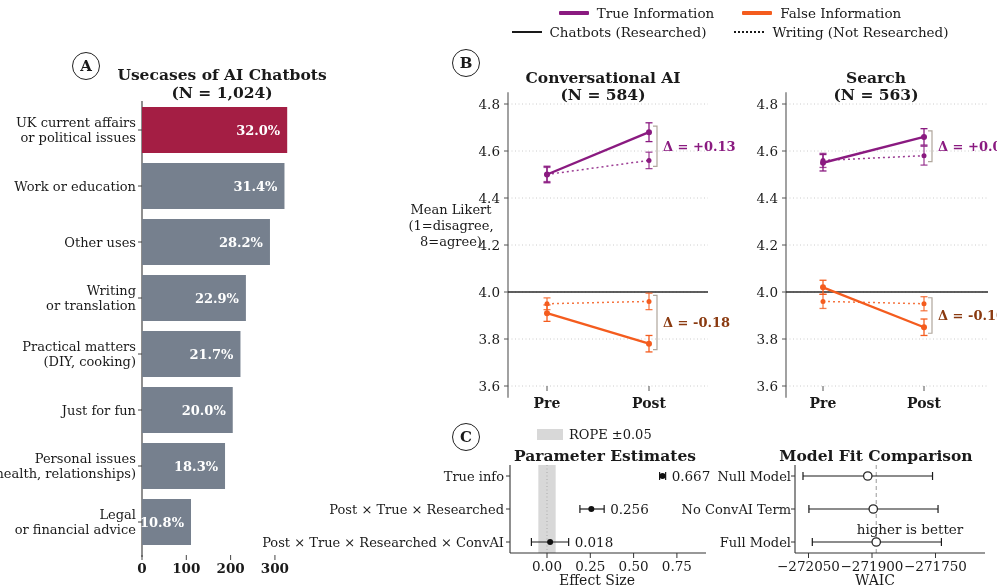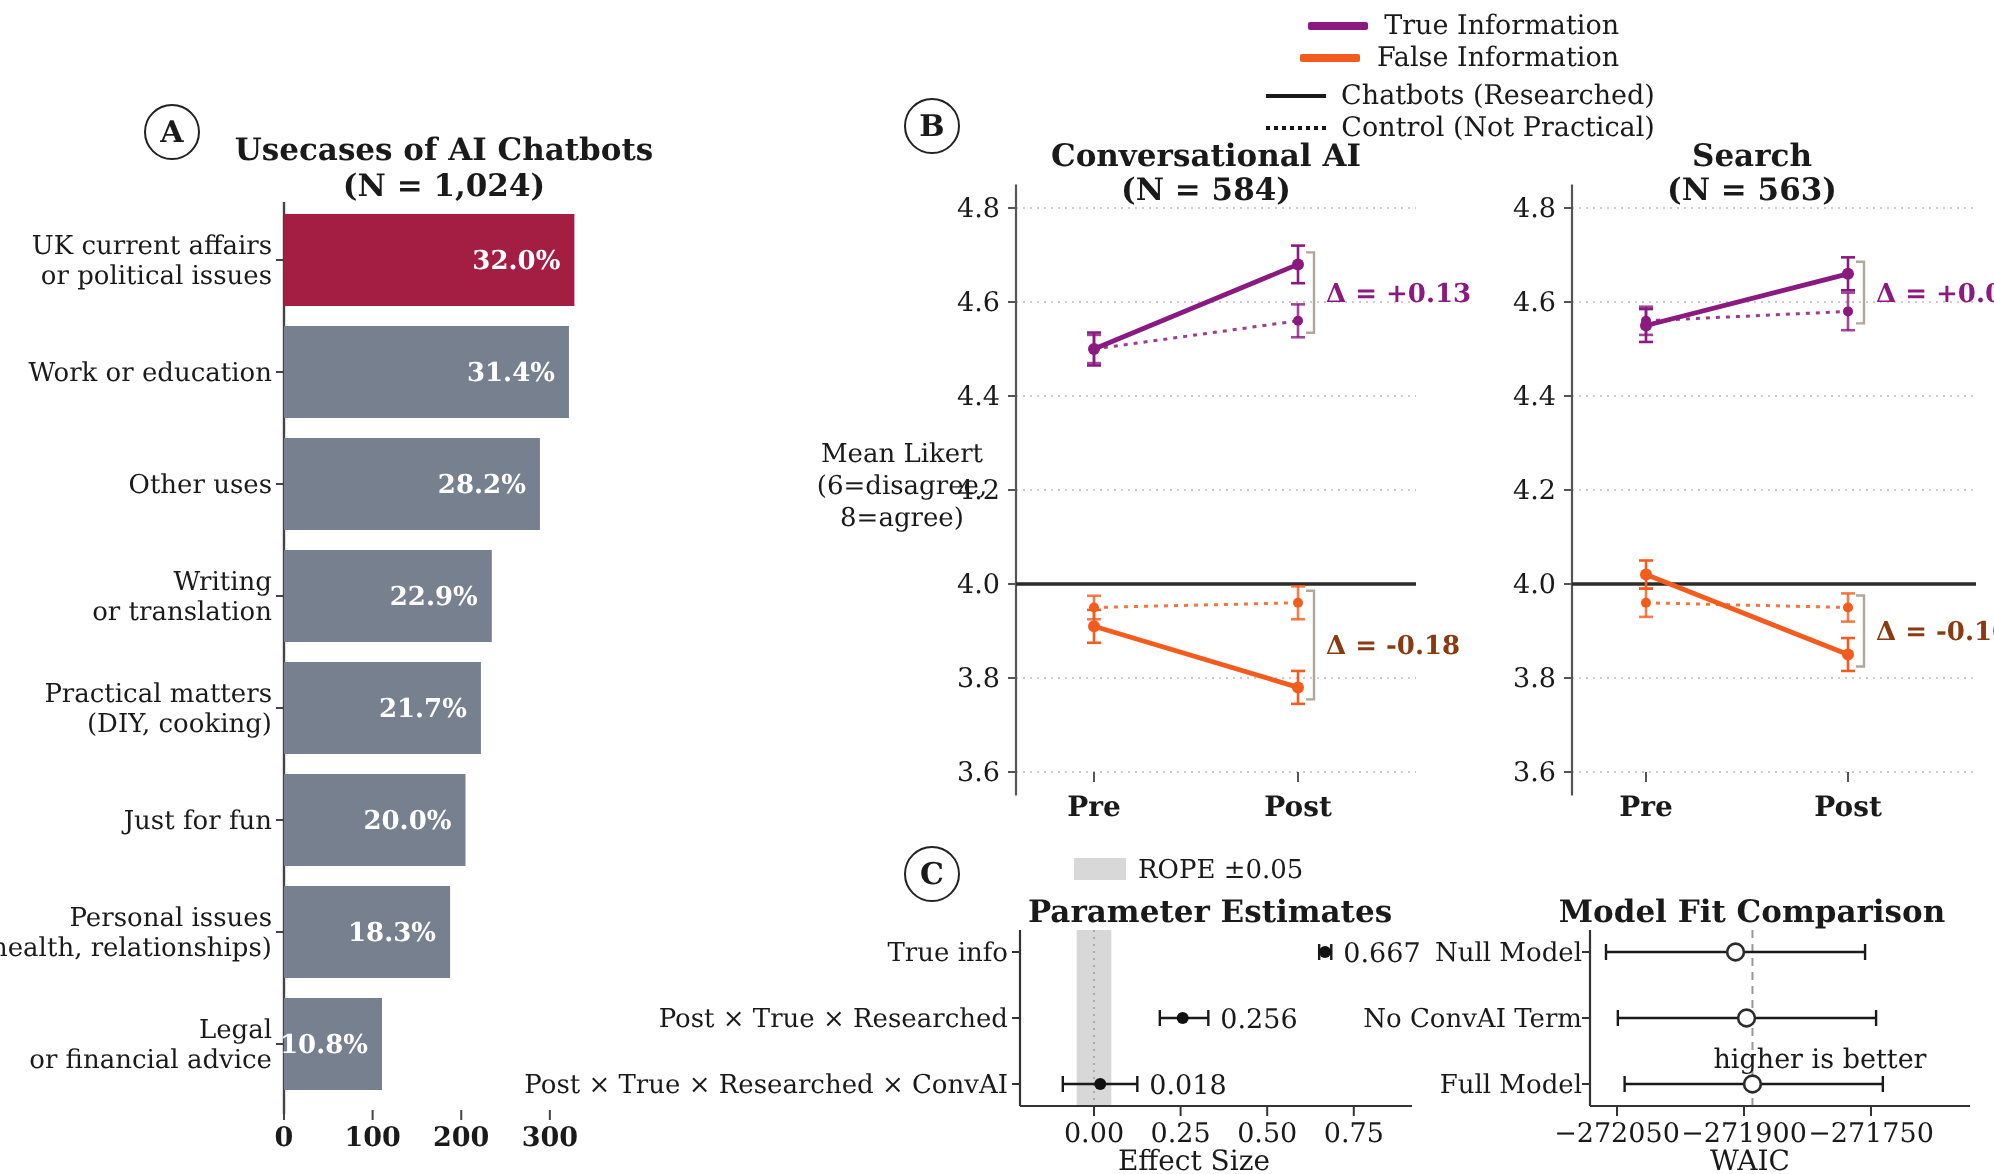--- a/index.html
+++ b/index.html
@@ -4,28 +4,28 @@
 <style>
   html,body{margin:0;padding:0;background:#fff;}
   #fig{position:relative;width:997px;height:587px;background:#fff;
        font-family:"DejaVu Serif",serif;color:#1a1a1a;overflow:hidden;}
   #fig svg{position:absolute;overflow:visible;}
   svg text{font-family:"DejaVu Serif",serif;}
   .circ{position:absolute;width:26px;height:26px;border:1.6px solid #222;border-radius:50%;
         display:flex;align-items:center;justify-content:center;font-weight:bold;font-size:15px;background:#fff;}
   #legend{position:absolute;left:460px;top:5px;width:540px;display:flex;flex-direction:column;
           align-items:center;gap:3px;font-size:13.5px;}
-  .lrow{display:flex;align-items:flex-end;flex-direction:column;}
+  .lrow{display:flex;align-items:center;}
   .litem{display:flex;align-items:center;margin:0 14px;white-space:nowrap;}
   .sw{display:inline-block;width:30px;margin-right:8px;}
   .sw.thick{height:4px;border-radius:1px;}
   .sw.solid{height:0;border-top:2px solid #1a1a1a;}
   .sw.dotted{height:0;border-top:2px dotted #1a1a1a;}
   #ylab-b{position:absolute;left:395px;top:202px;width:112px;text-align:center;
-          font-size:13px;line-height:16px;margin-top:18px;}
+          font-size:13px;line-height:16px;}
 </style>
 </head>
 <body>
 
 <div id="fig">
 
   <div class="circ" style="left:72px;top:52px;">
     <span>A</span>
   </div>
   <div class="circ" style="left:452px;top:49px;">
@@ -46,28 +46,28 @@
         <span>False Information</span>
       </div>
     </div>
     <div class="lrow">
       <div class="litem">
         <span class="sw solid"></span>
         <span>Chatbots (Researched)</span>
       </div>
       <div class="litem">
         <span class="sw dotted"></span>
-        <span>Control (Not Practical)</span>
+        <span>Writing (Not Researched)</span>
       </div>
     </div>
   </div>
 
   <div id="ylab-b">
     <div>Mean Likert</div>
-    <div>(6=disagree,</div>
+    <div>(1=disagree,</div>
     <div>8=agree)</div>
   </div>
 
   <svg id="svg-a" style="left:0;top:50px;" width="440" height="537">
       <text x="222" y="30" font-size="15.5" text-anchor="middle" fill="#1a1a1a" font-weight="bold">Usecases of AI Chatbots</text>
       <text x="222" y="48" font-size="15.5" text-anchor="middle" fill="#1a1a1a" font-weight="bold">(N = 1,024)</text>
       <line x1="142" y1="51" x2="142" y2="507" stroke="#444" stroke-width="1.2" stroke-dasharray="none" opacity="1"></line>
       <line x1="142" y1="505" x2="142" y2="510" stroke="#444" stroke-width="1" stroke-dasharray="none" opacity="1"></line>
       <text x="142" y="523" font-size="13.5" text-anchor="middle" fill="#1a1a1a" font-weight="bold">0</text>
       <line x1="186.31" y1="505" x2="186.31" y2="510" stroke="#444" stroke-width="1" stroke-dasharray="none" opacity="1"></line>

